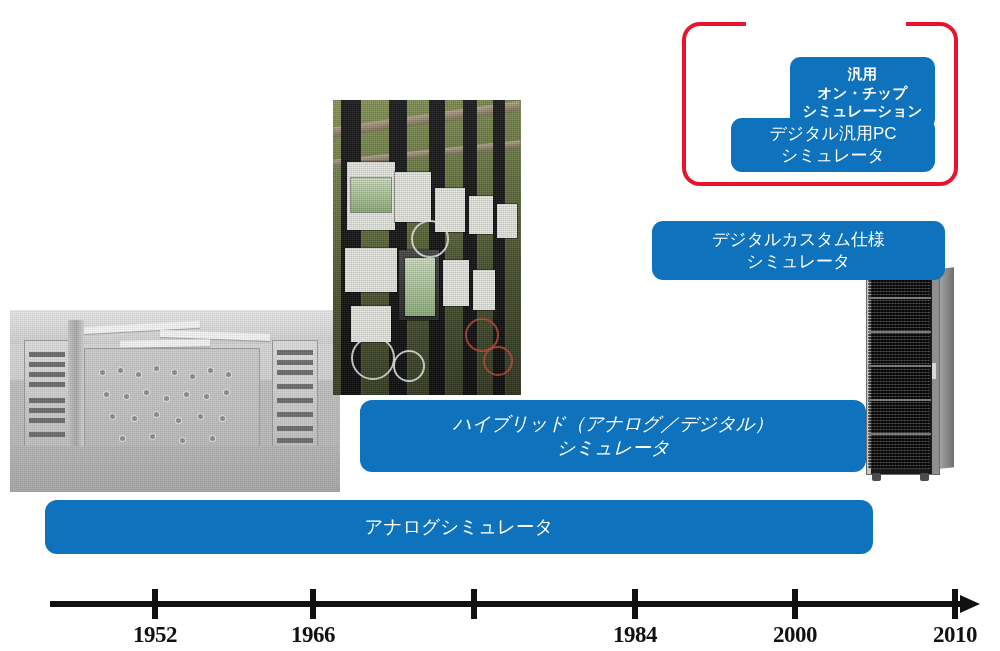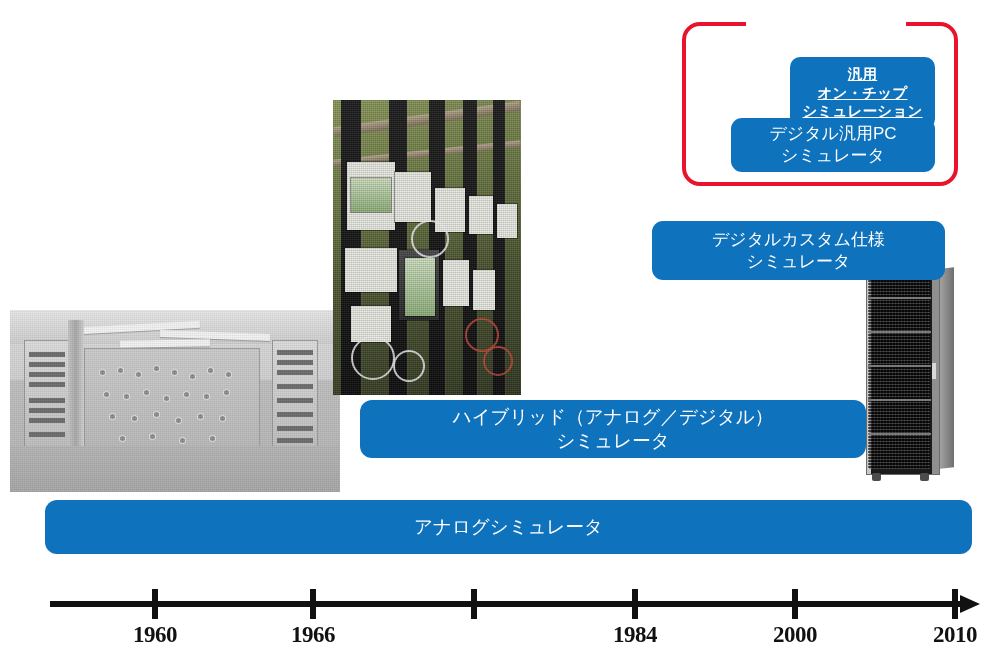--- a/index.html
+++ b/index.html
@@ -300,52 +300,52 @@
     <div class="bayline" style="top:76px;"></div>
     <div class="bayline" style="top:110px;"></div>
     <div class="bayline" style="top:144px;"></div>
     <div class="bayline" style="top:178px;"></div>
     <div class="badge"></div>
     <div class="handle"></div>
     <div class="foot" style="left:10px;"></div>
     <div class="foot" style="left:58px;"></div>
   </div>
 
-  <div class="bar small" style="left:790px; top:57px; width:145px; height:72px;text-decoration:underline;">汎用
+  <div class="bar small" style="left:790px; top:57px; width:145px; height:72px;">汎用
 オン・チップ
 シミュレーション</div>
 
   <div class="bar medium" style="left:731px; top:118px; width:204px; height:54px;">デジタル汎用PC
 シミュレータ</div>
 
   <div class="bar medium" style="left:652px; top:221px; width:293px; height:59px;">デジタルカスタム仕様
 シミュレータ</div>
 
 
-  <div class="bar large" style="left:360px; top:400px; width:506px; height:58px;">ハイブリッド（アナログ／デジタル）
+  <div class="bar large" style="left:360px; top:400px; width:506px; height:72px;font-style:italic;">ハイブリッド（アナログ／デジタル）
 シミュレータ</div>
 
-  <div class="bar large" style="left:45px; top:500px; width:927px; height:54px;">アナログシミュレータ</div>
+  <div class="bar large" style="left:45px; top:500px; width:828px; height:54px;">アナログシミュレータ</div>
 
   <div id="rtlab-box">
     <div class="notch"></div>
   </div>
 
 
   <svg id="timeline">
     <line x1="50" y1="604" x2="968" y2="604" stroke="#111111" stroke-width="6"></line>
     <polygon points="960,595 980,604 960,613" fill="#111111"></polygon>
     <line x1="155" y1="589" x2="155" y2="619" stroke="#111111" stroke-width="6"></line>
     <line x1="313" y1="589" x2="313" y2="619" stroke="#111111" stroke-width="6"></line>
     <line x1="474" y1="589" x2="474" y2="619" stroke="#111111" stroke-width="6"></line>
     <line x1="635" y1="589" x2="635" y2="619" stroke="#111111" stroke-width="6"></line>
     <line x1="795" y1="589" x2="795" y2="619" stroke="#111111" stroke-width="6"></line>
     <line x1="955" y1="589" x2="955" y2="619" stroke="#111111" stroke-width="6"></line>
   </svg>
 
-  <div class="tick-label" style="left:155px; top:622px;">1960</div>
+  <div class="tick-label" style="left:155px; top:622px;">1952</div>
   <div class="tick-label" style="left:313px; top:622px;">1966</div>
   <div class="tick-label" style="left:452px; top:622px;margin-top:44px;">1980</div>
   <div class="tick-label" style="left:635px; top:622px;">1984</div>
   <div class="tick-label" style="left:795px; top:622px;">2000</div>
   <div class="tick-label" style="left:955px; top:622px;">2010</div>
 
 </div>
 
 </body></html>

